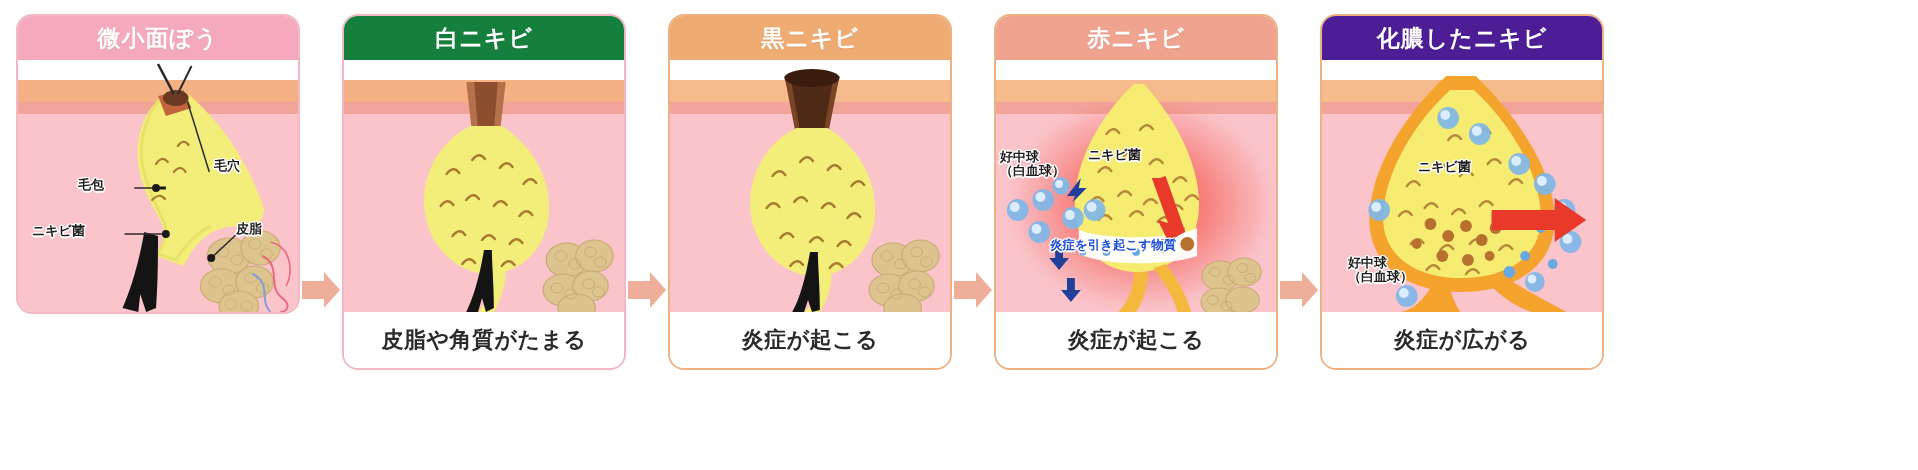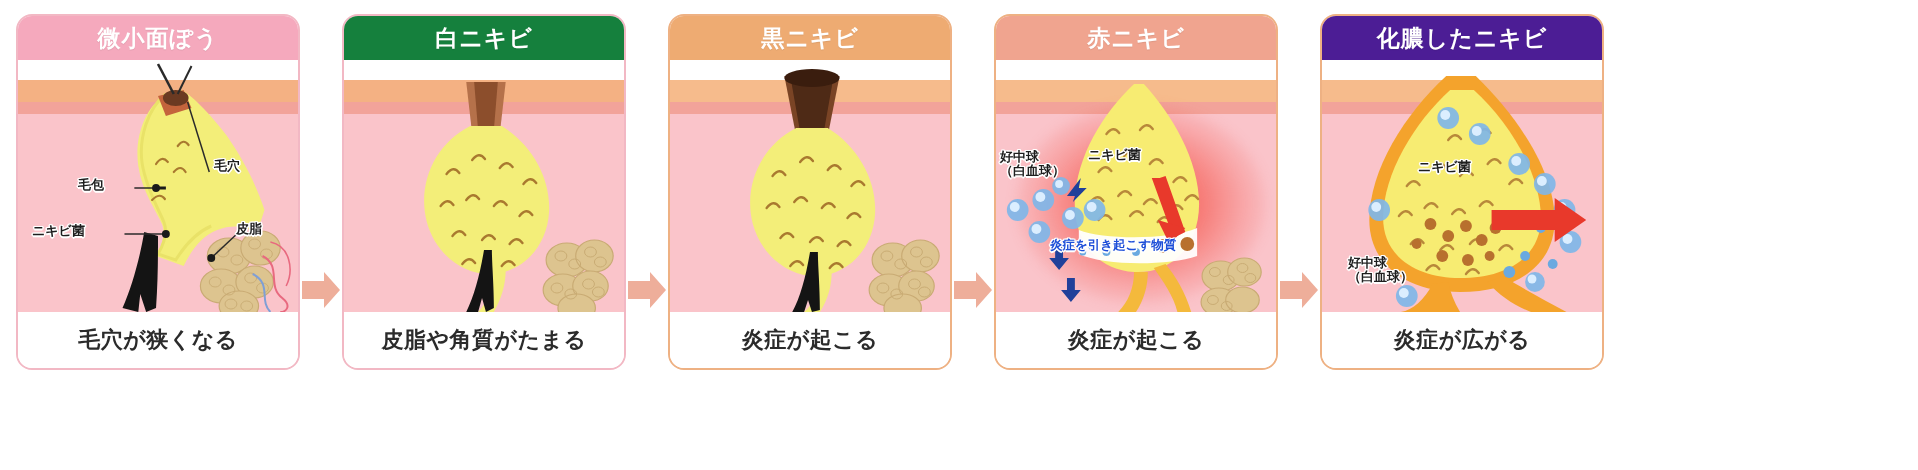--- a/index.html
+++ b/index.html
@@ -192,21 +192,20 @@
           </g>
           <path d="M140 128 L 150 128" stroke="#1a1a1a" stroke-width="3"></path>
         </svg>
         </div>
 
         <div class="lbl" style="left:196px;top:99px">毛穴</div>
         <div class="lbl" style="left:60px;top:118px">毛包</div>
         <div class="lbl" style="left:14px;top:164px">ニキビ菌</div>
         <div class="lbl" style="left:218px;top:162px">皮脂</div>
       </div>
-      <div class="card-caption">毛穴が狭くなる</div>
     </div>
   </div>
 
   <div class="arrow">
     <svg width="42" height="40" viewBox="0 0 42 40">
       <path d="M2 11 L24 11 L24 2 L40 20 L24 38 L24 29 L2 29 Z" fill="#eeae9a"></path>
     </svg>
   </div>
 
   <div class="stage">

